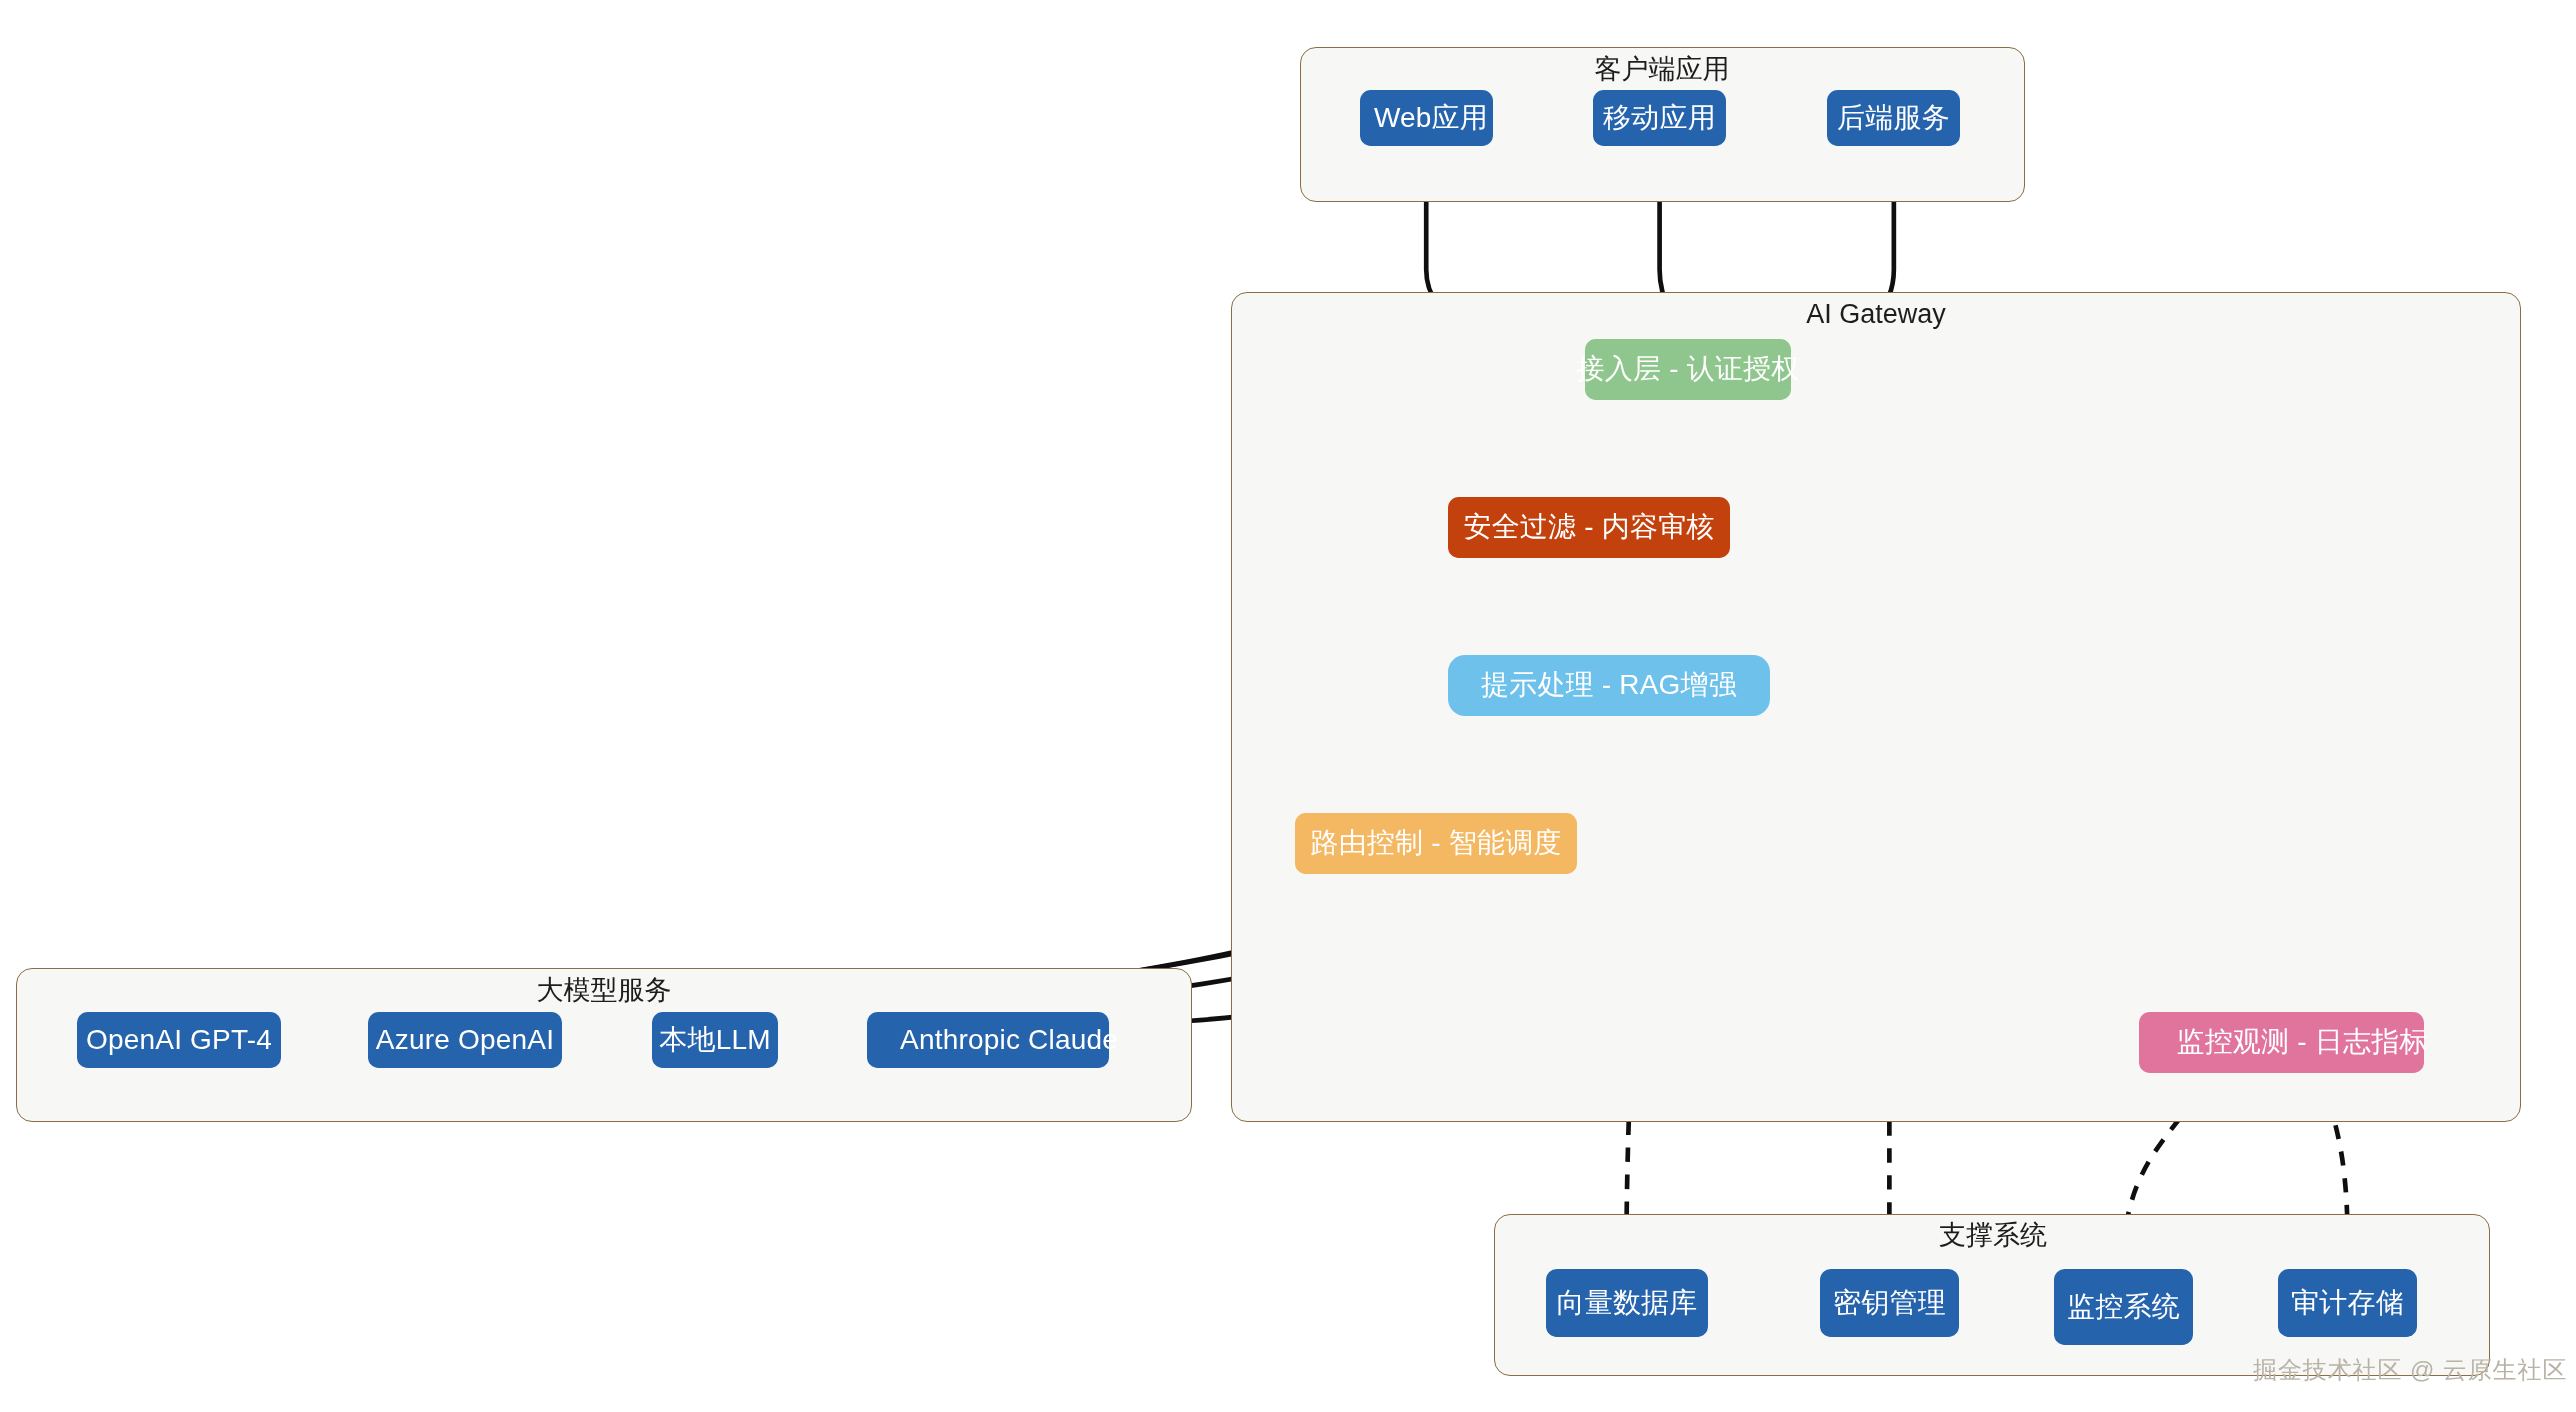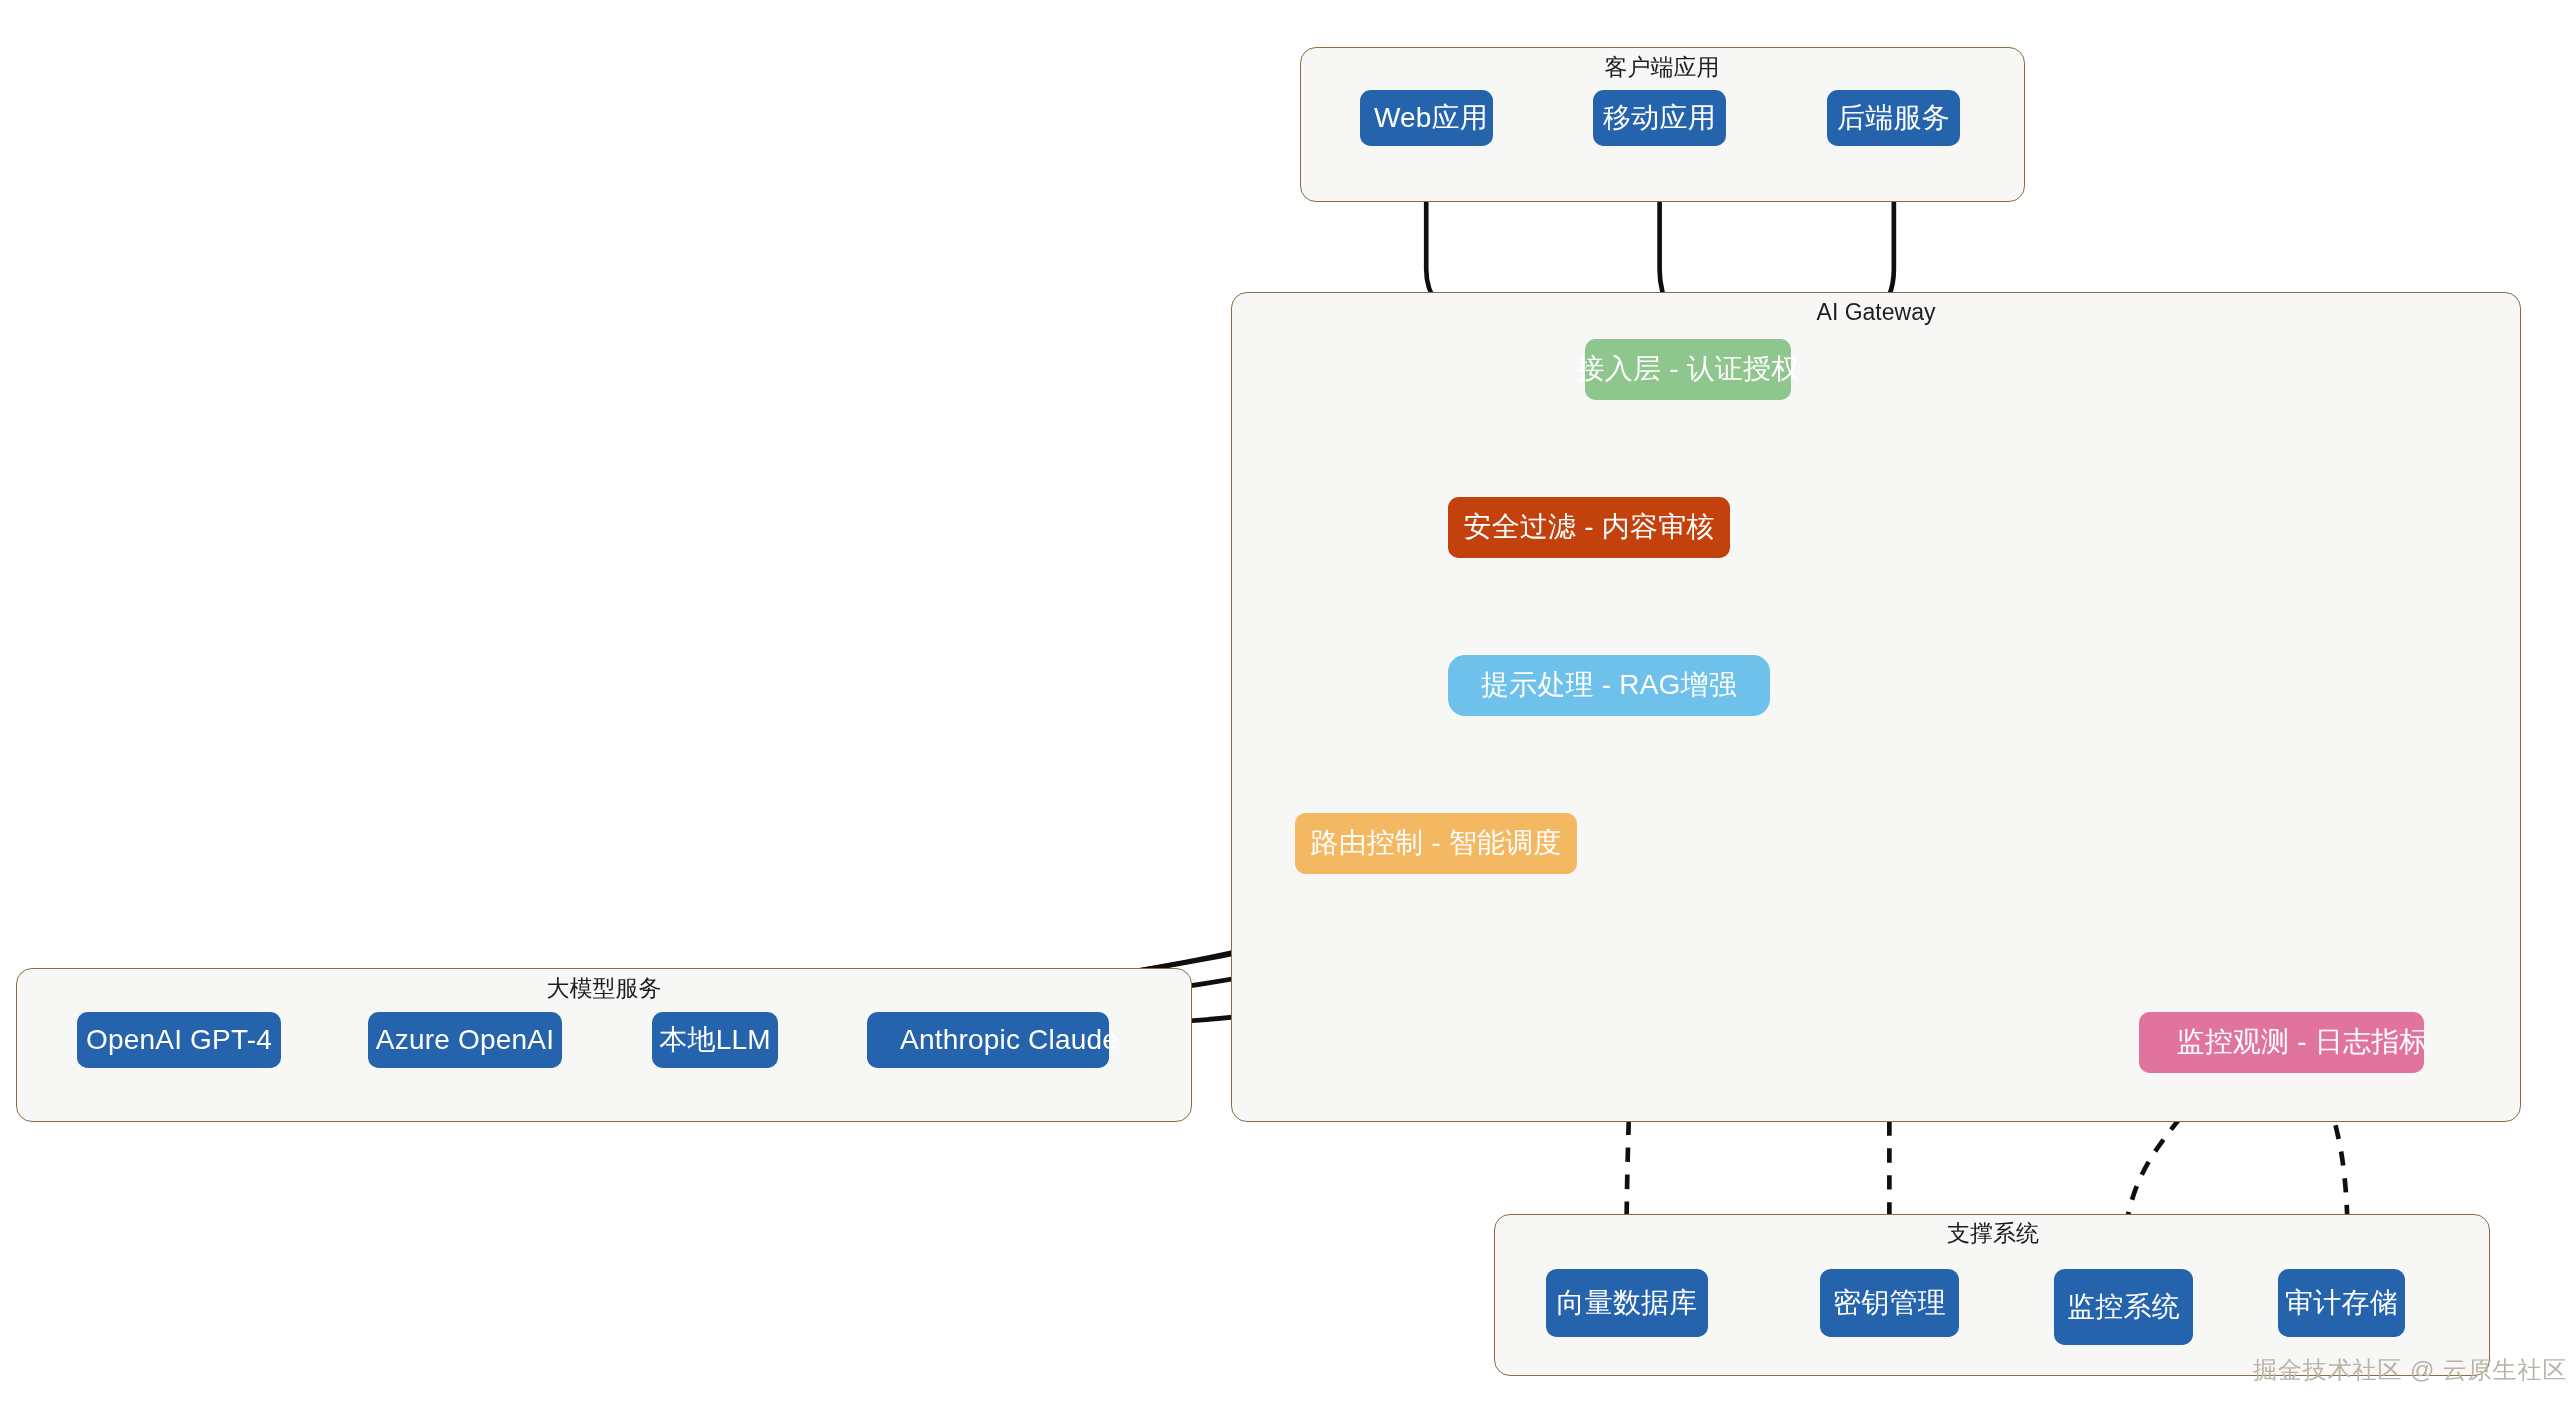--- a/index.html
+++ b/index.html
@@ -26,21 +26,21 @@
   .cluster {
     position: absolute;
     box-sizing: border-box;
     background: #f7f7f5;
     border: 1.8px solid #8a6d44;
     border-radius: 16px;
   }
   .cluster-title {
     position: absolute;
     color: #1d1d1d;
-    font-size: 23px;
+    font-size: 27px;
     line-height: 1;
     white-space: nowrap;
     transform: translateX(-50%);
   }
   
   .node {
     position: absolute;
     box-sizing: border-box;
     display: flex;
     align-items: center;
@@ -134,18 +134,18 @@
   <div class="node pink" style="left:2139px; top:1012px; width:285px; height:61px;padding-left:41px;">监控观测 - 日志指标</div>
 
   <div class="node blue" style="left:77px; top:1012px; width:204px; height:56px;">OpenAI GPT-4</div>
   <div class="node blue" style="left:368px; top:1012px; width:194px; height:56px;">Azure OpenAI</div>
   <div class="node blue" style="left:652px; top:1012px; width:126px; height:56px;">本地LLM</div>
   <div class="node blue" style="left:867px; top:1012px; width:242px; height:56px;padding-left:42px;">Anthropic Claude</div>
 
   <div class="node blue" style="left:1546px; top:1269px; width:162px; height:68px;">向量数据库</div>
   <div class="node blue" style="left:1820px; top:1269px; width:139px; height:68px;">密钥管理</div>
   <div class="node blue" style="left:2054px; top:1269px; width:139px; height:76px;">监控系统</div>
-  <div class="node blue" style="left:2278px; top:1269px; width:127px; height:68px;">审计存储</div>
+  <div class="node blue" style="left:2278px; top:1269px; width:139px; height:68px;">审计存储</div>
 
   <div class="watermark" style="left:2253px; top:1354px;">掘金技术社区 @ 云原生社区</div>
 
 </div>
 
 
 </body></html>

